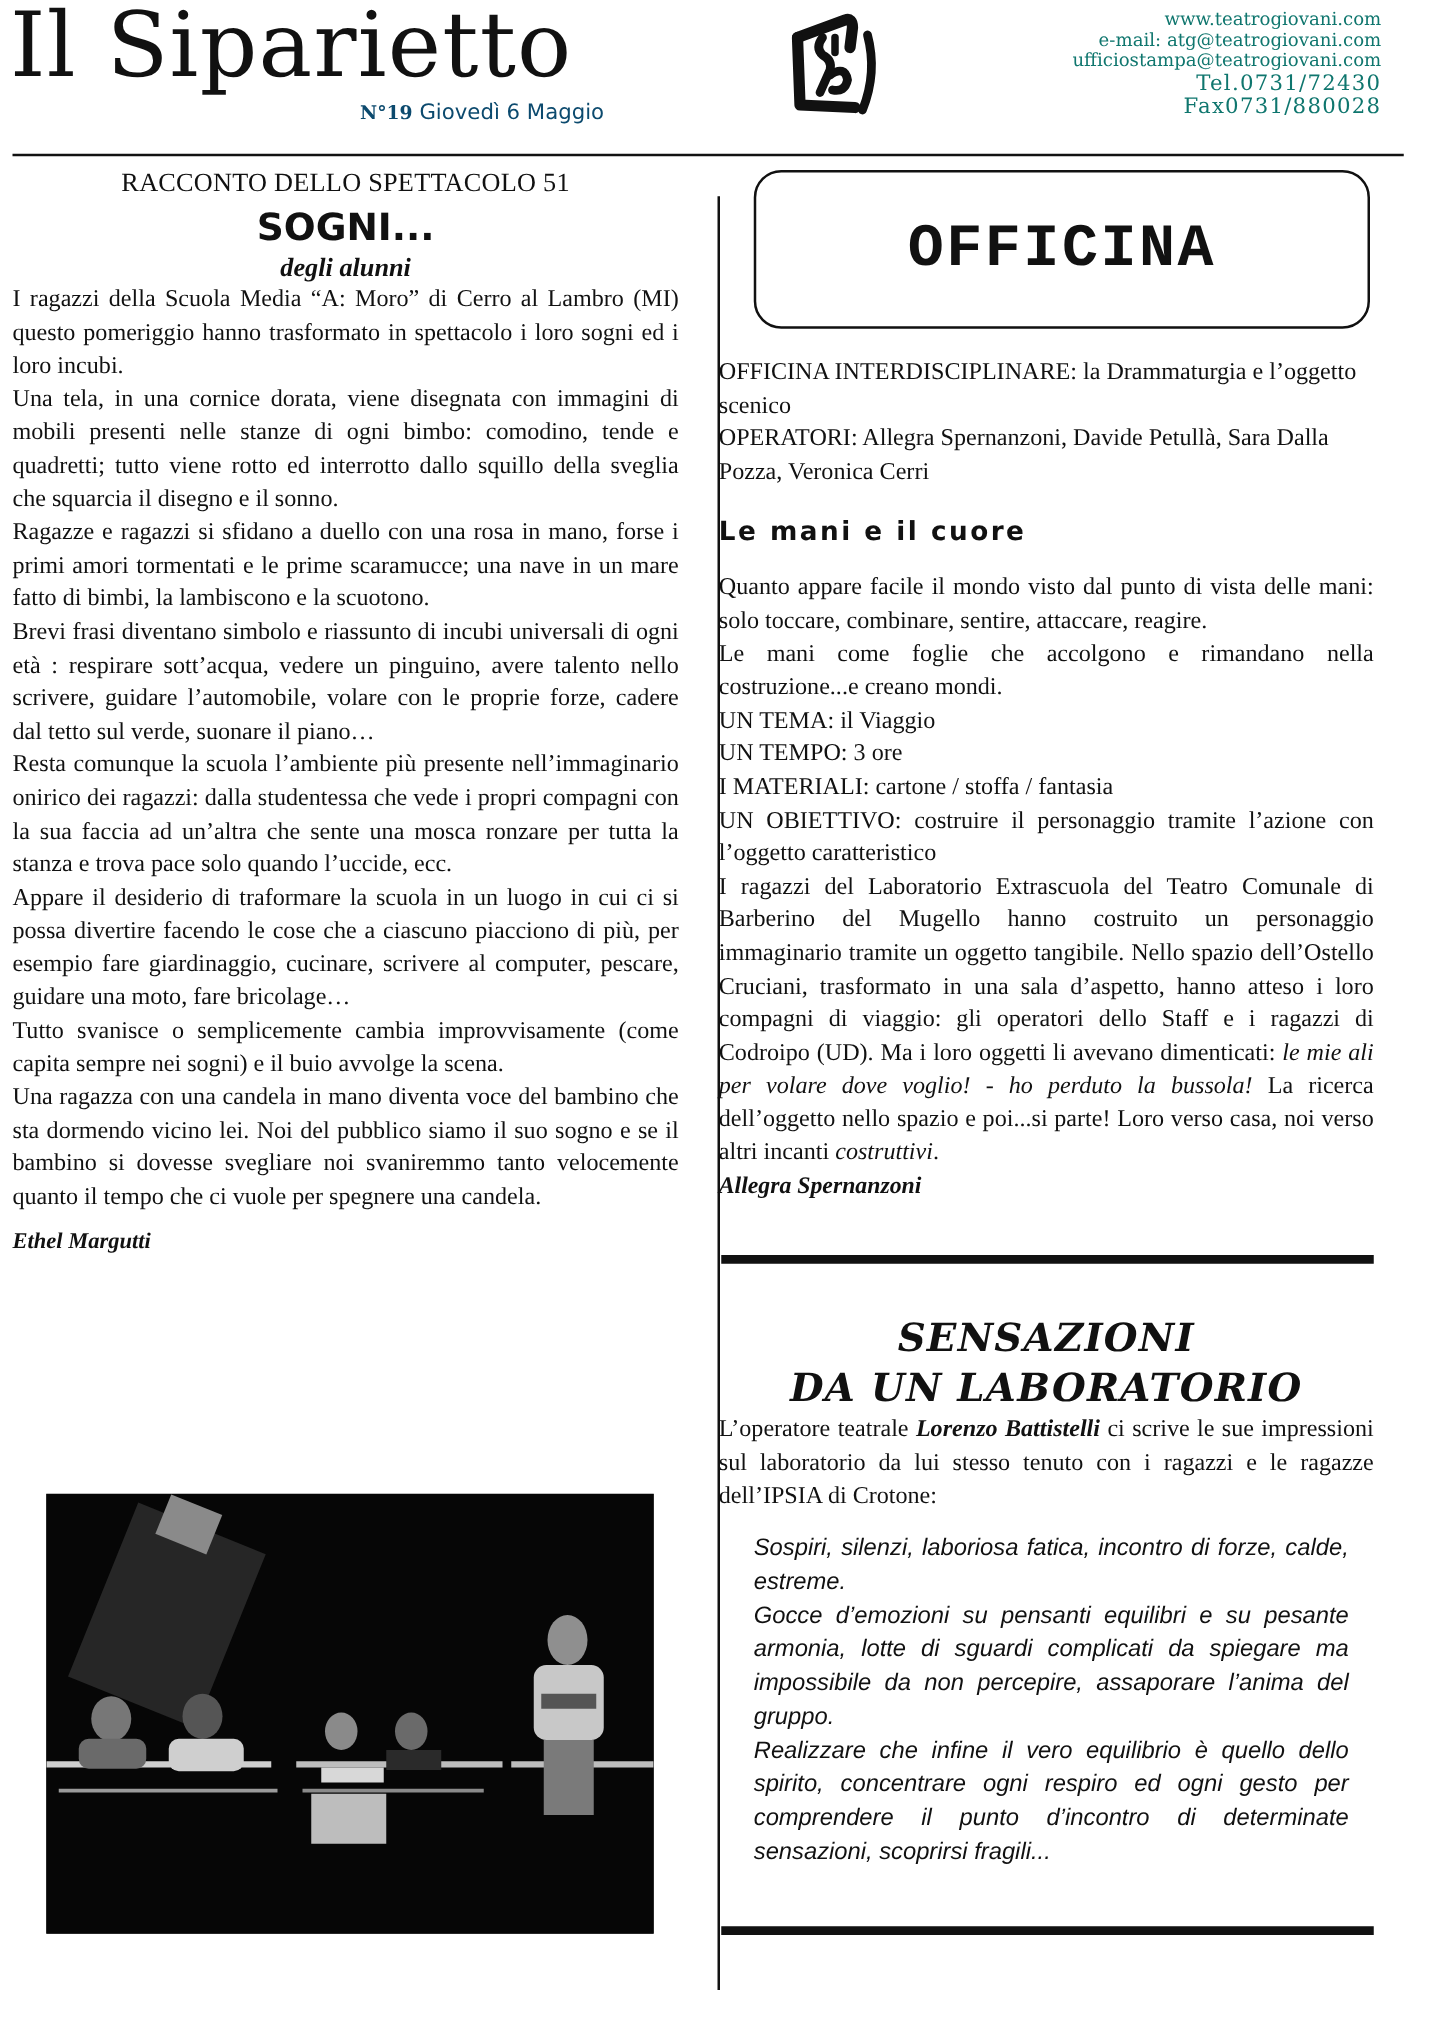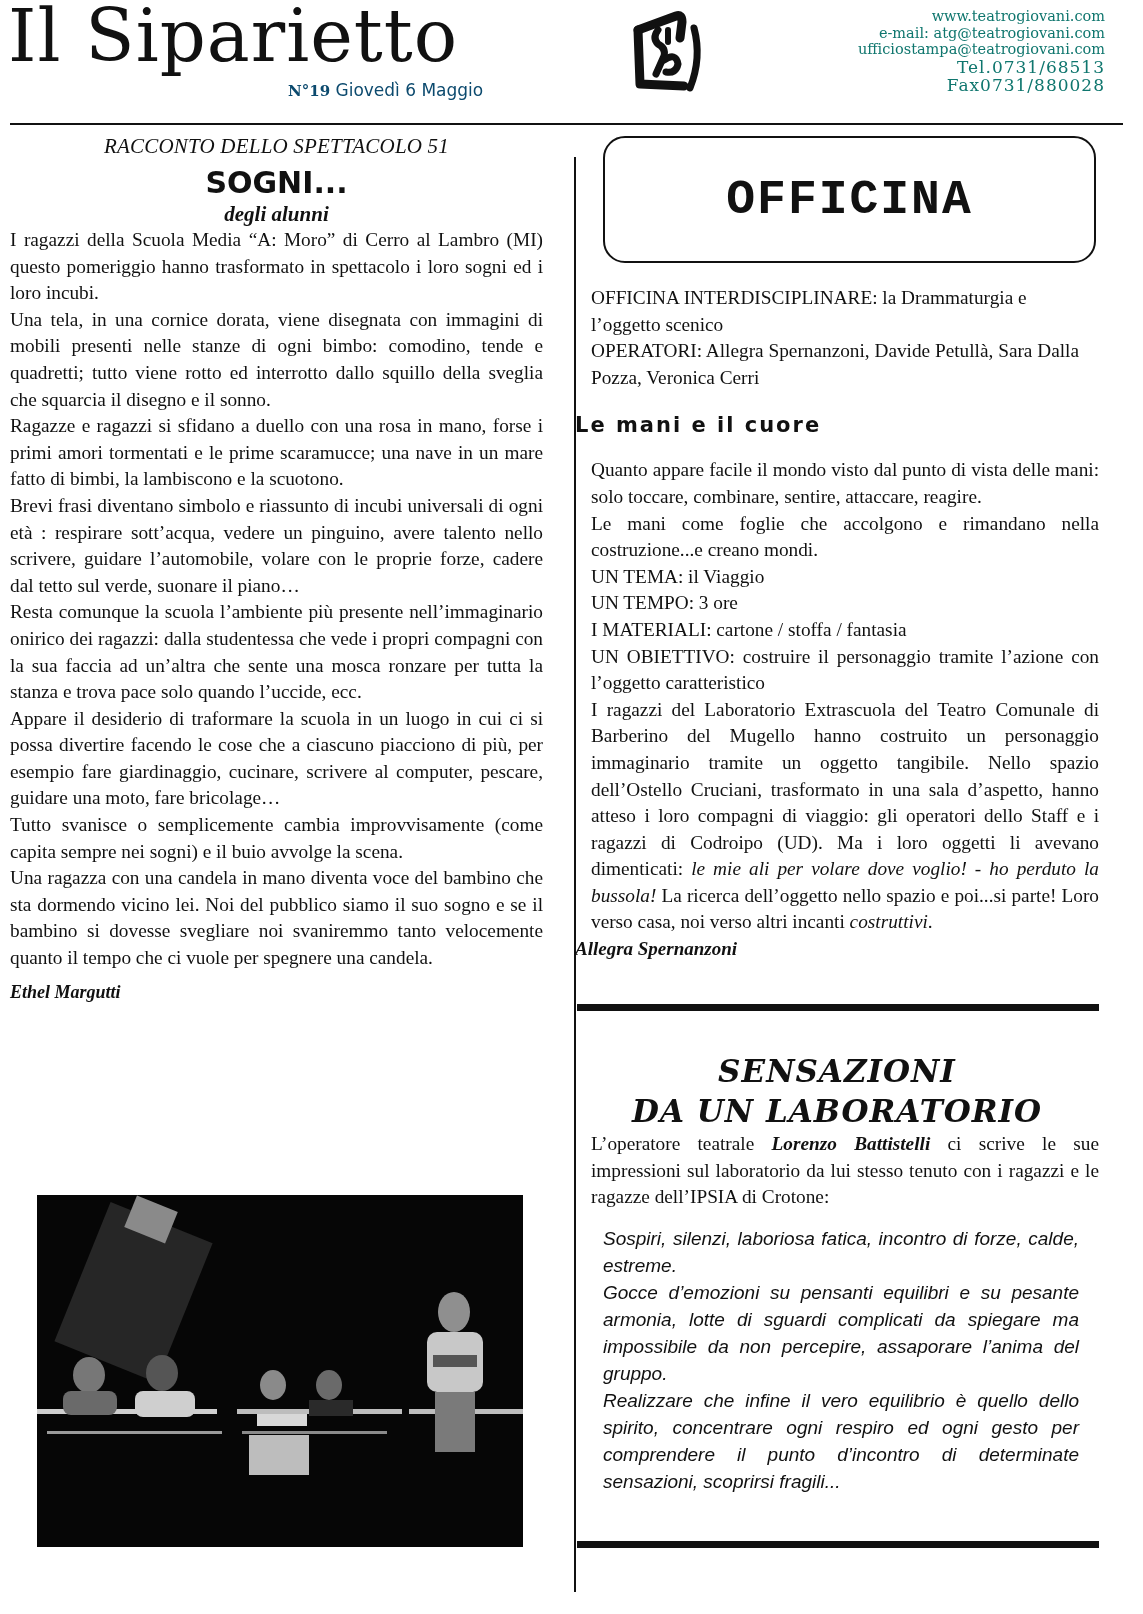--- a/index.html
+++ b/index.html
@@ -23,21 +23,21 @@
     font-family: "DejaVu Serif", serif; font-size: 14.5px; line-height: 16.5px; color: #0f766e;
   }
   .contacts .phone { font-size: 17px; line-height: 18px; letter-spacing: 1px; }
   .rule-top { position: absolute; left: 10px; top: 123px; width: 1113px; height: 2px; background: #111; }
   .col-divider { position: absolute; left: 574px; top: 157px; width: 2px; height: 1435px; background: #111; }
 
   
   .left { position: absolute; left: 10px; top: 132px; width: 533px; }
   .kicker {
     text-align: center; font-family: "Liberation Serif", serif; font-size: 21px;
-    margin: 2px 0 0 0; letter-spacing: 0.2px; font-style: italic;
+    margin: 2px 0 0 0; letter-spacing: 0.2px;
   }
   .headline-sogni {
     text-align: center; font-family: "DejaVu Sans", sans-serif; font-weight: bold;
     font-size: 30px; margin: 6px 0 0 0; line-height: 36px;
   }
   .byline-sub {
     text-align: center; font-family: "Liberation Serif", serif; font-style: italic; font-weight: bold;
     font-size: 21px; margin: 0; line-height: 26px;
   }
   .body-text {
@@ -61,21 +61,21 @@
     border: 2px solid #111; border-radius: 22px; box-sizing: border-box;
     display: flex; align-items: center; justify-content: center;
   }
   .officina-title {
     font-family: "Liberation Mono", monospace; font-weight: bold; font-size: 48px; letter-spacing: 2px;
   }
   .r-body {
     font-family: "Liberation Serif", serif; font-size: 19.3px; line-height: 26.6px;
     text-align: justify; margin: 0;
   }
-  .r-body p { margin: 0; padding-left: 16px; }
+  .r-body p { margin: 0; }
   .mani-title {
     text-align: left; font-family: "DejaVu Sans", sans-serif; font-weight: bold;
     font-size: 21px; letter-spacing: 2px; margin: 22px 0 20px 0;
   }
   .sig-right {
     text-align: left; font-style: italic; font-weight: bold; font-size: 19px;
     font-family: "Liberation Serif", serif; margin-top: 2px;
   }
   .thick-rule { height: 7px; background: #111; margin: 0; }
   .script-title {
@@ -103,21 +103,21 @@
     <path d="M66 20 Q74 50 62 80" fill="none" stroke="#111" stroke-width="7" stroke-linecap="round"></path>
     <path d="M30 22 Q24 30 30 36 Q38 40 36 48 L28 66" fill="none" stroke="#111" stroke-width="7" stroke-linecap="round"></path>
     <path d="M40 22 L40 34" fill="none" stroke="#111" stroke-width="6" stroke-linecap="round"></path>
     <path d="M36 52 Q48 44 50 56 Q48 66 38 64" fill="none" stroke="#111" stroke-width="7" stroke-linecap="round"></path>
   </svg>
 </div>
 <div class="contacts">
   <div>www.teatrogiovani.com</div>
   <div>e-mail: atg@teatrogiovani.com</div>
   <div>ufficiostampa@teatrogiovani.com</div>
-  <div class="phone">Tel.0731/68513</div>
+  <div class="phone">Tel.0731/72430</div>
   <div class="phone">Fax0731/880028</div>
 </div>
 
 <div class="rule-top"></div>
 <div class="col-divider"></div>
 
 <div class="left">
   <div class="kicker">RACCONTO DELLO SPETTACOLO 51</div>
   <h2 class="headline-sogni">SOGNI...</h2>
   <div class="byline-sub">degli alunni</div>

